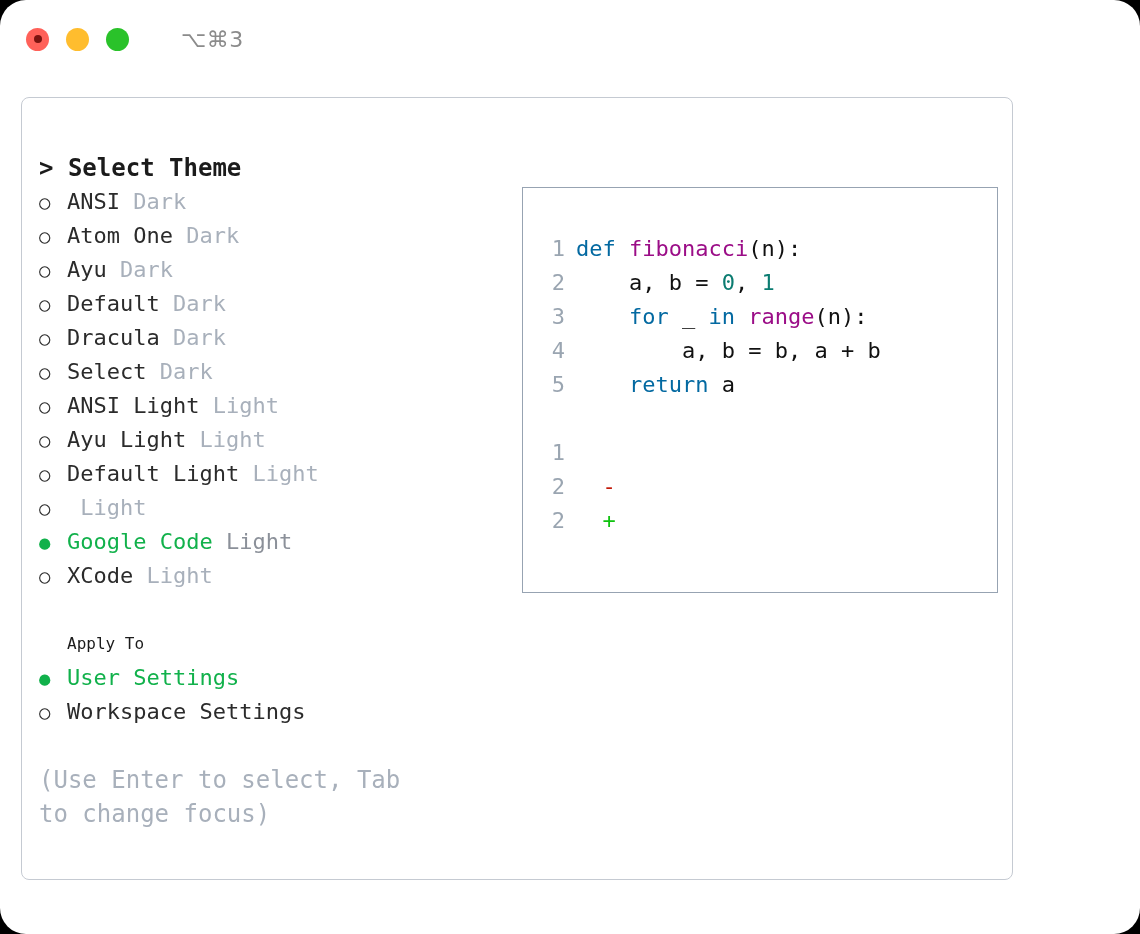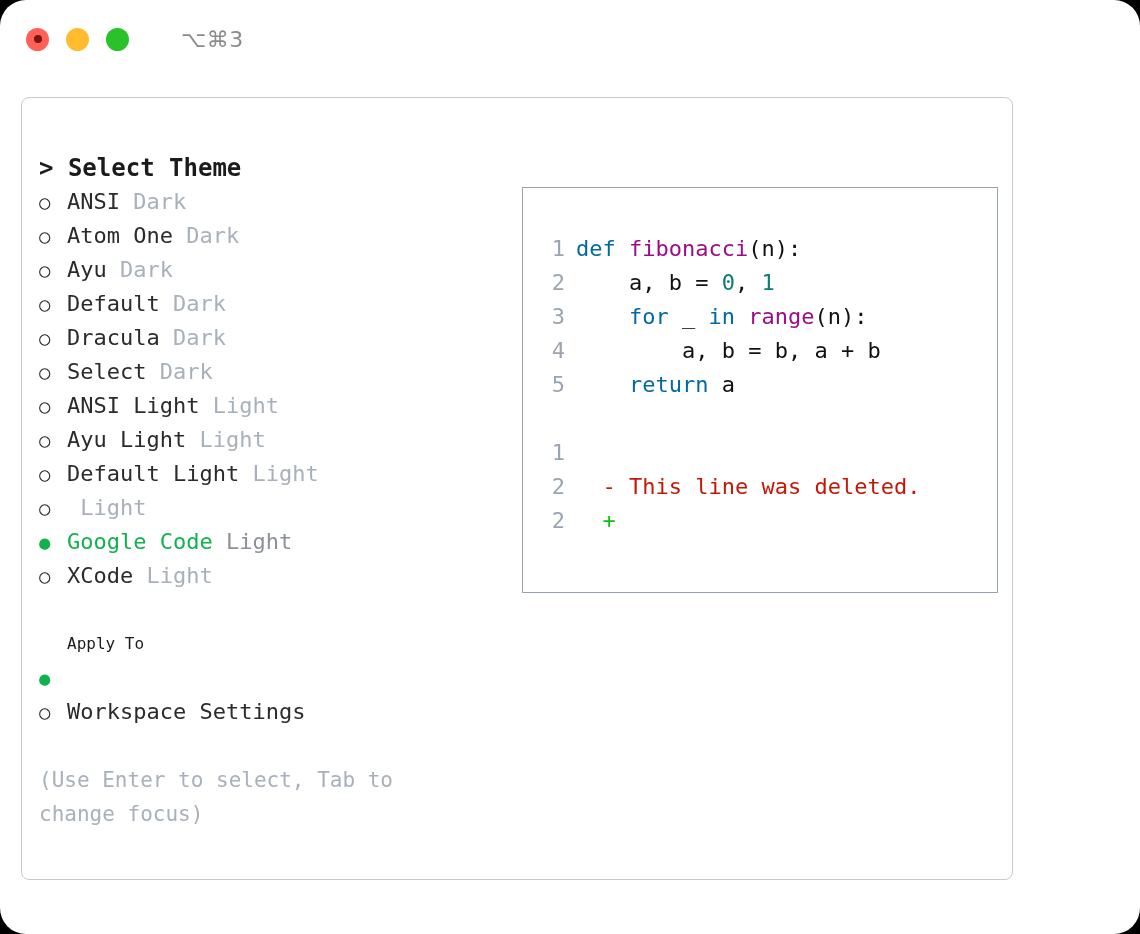--- a/index.html
+++ b/index.html
@@ -124,21 +124,21 @@
   .section-header {
     font-size: 16px;
     color: #1b1b1b;
     line-height: 34px;
     padding-left: 28px;
     white-space: pre;
   }
 
   .hint {
     margin-top: 34px;
-    font-size: 21px;
+    font-size: 24px;
     line-height: 34px;
     color: #a8b0bb;
     width: 400px;
     white-space: pre-wrap;
   }
 
   
   .right-col {
     position: absolute;
     left: 483px;
@@ -219,41 +219,41 @@
             <div class="row"><span class="bullet">○</span><span class="suffix"> Light</span></div>
             <div class="row selected"><span class="bullet sel">●</span><span class="label">Google Code</span><span class="suffix"> Light</span></div>
             <div class="row"><span class="bullet">○</span><span class="label">XCode</span><span class="suffix"> Light</span></div>
           </div>
 
         <div class="section-gap"></div>
 
         <div class="section-header">Apply To</div>
 
         <div id="apply-list">
-            <div class="row selected"><span class="bullet sel">●</span></div>
+            <div class="row selected"><span class="bullet sel">●</span><span class="label">User Settings</span></div>
             <div class="row"><span class="bullet">○</span><span class="label">Workspace Settings</span></div>
           </div>
 
         <div class="hint">(Use Enter to select, Tab to change focus)</div>
       </div>
 
       <div class="right-col">
 
         <div class="preview-box">
           <div id="code-block">
               <div class="code-line"><span class="lineno">1</span><span class="t-kw">def </span><span class="t-fn">fibonacci</span><span class="t-plain">(n):</span></div>
               <div class="code-line"><span class="lineno">2</span><span class="t-plain">    a, b = </span><span class="t-num">0</span><span class="t-plain">, </span><span class="t-num">1</span></div>
               <div class="code-line"><span class="lineno">3</span><span class="t-plain">    </span><span class="t-kw">for</span><span class="t-plain"> _ </span><span class="t-kw">in</span><span class="t-plain"> </span><span class="t-fn">range</span><span class="t-plain">(n):</span></div>
               <div class="code-line"><span class="lineno">4</span><span class="t-plain">        a, b = b, a + b</span></div>
               <div class="code-line"><span class="lineno">5</span><span class="t-plain">    </span><span class="t-kw">return</span><span class="t-plain"> a</span></div>
             </div>
           <div class="blank-line"></div>
           <div id="diff-block">
               <div class="code-line"><span class="lineno">1</span><span class="d-ctx">   </span></div>
-              <div class="code-line"><span class="lineno">2</span><span class="d-del">  -</span><span class="d-del"> This line was deleted.</span></div>
+              <div class="code-line"><span class="lineno">2</span><span class="d-del">  -</span></div>
               <div class="code-line"><span class="lineno">2</span><span class="d-add">  +</span></div>
             </div>
         </div>
       </div>
 
     </div>
   </div>
 </div>
 
 </body></html>

